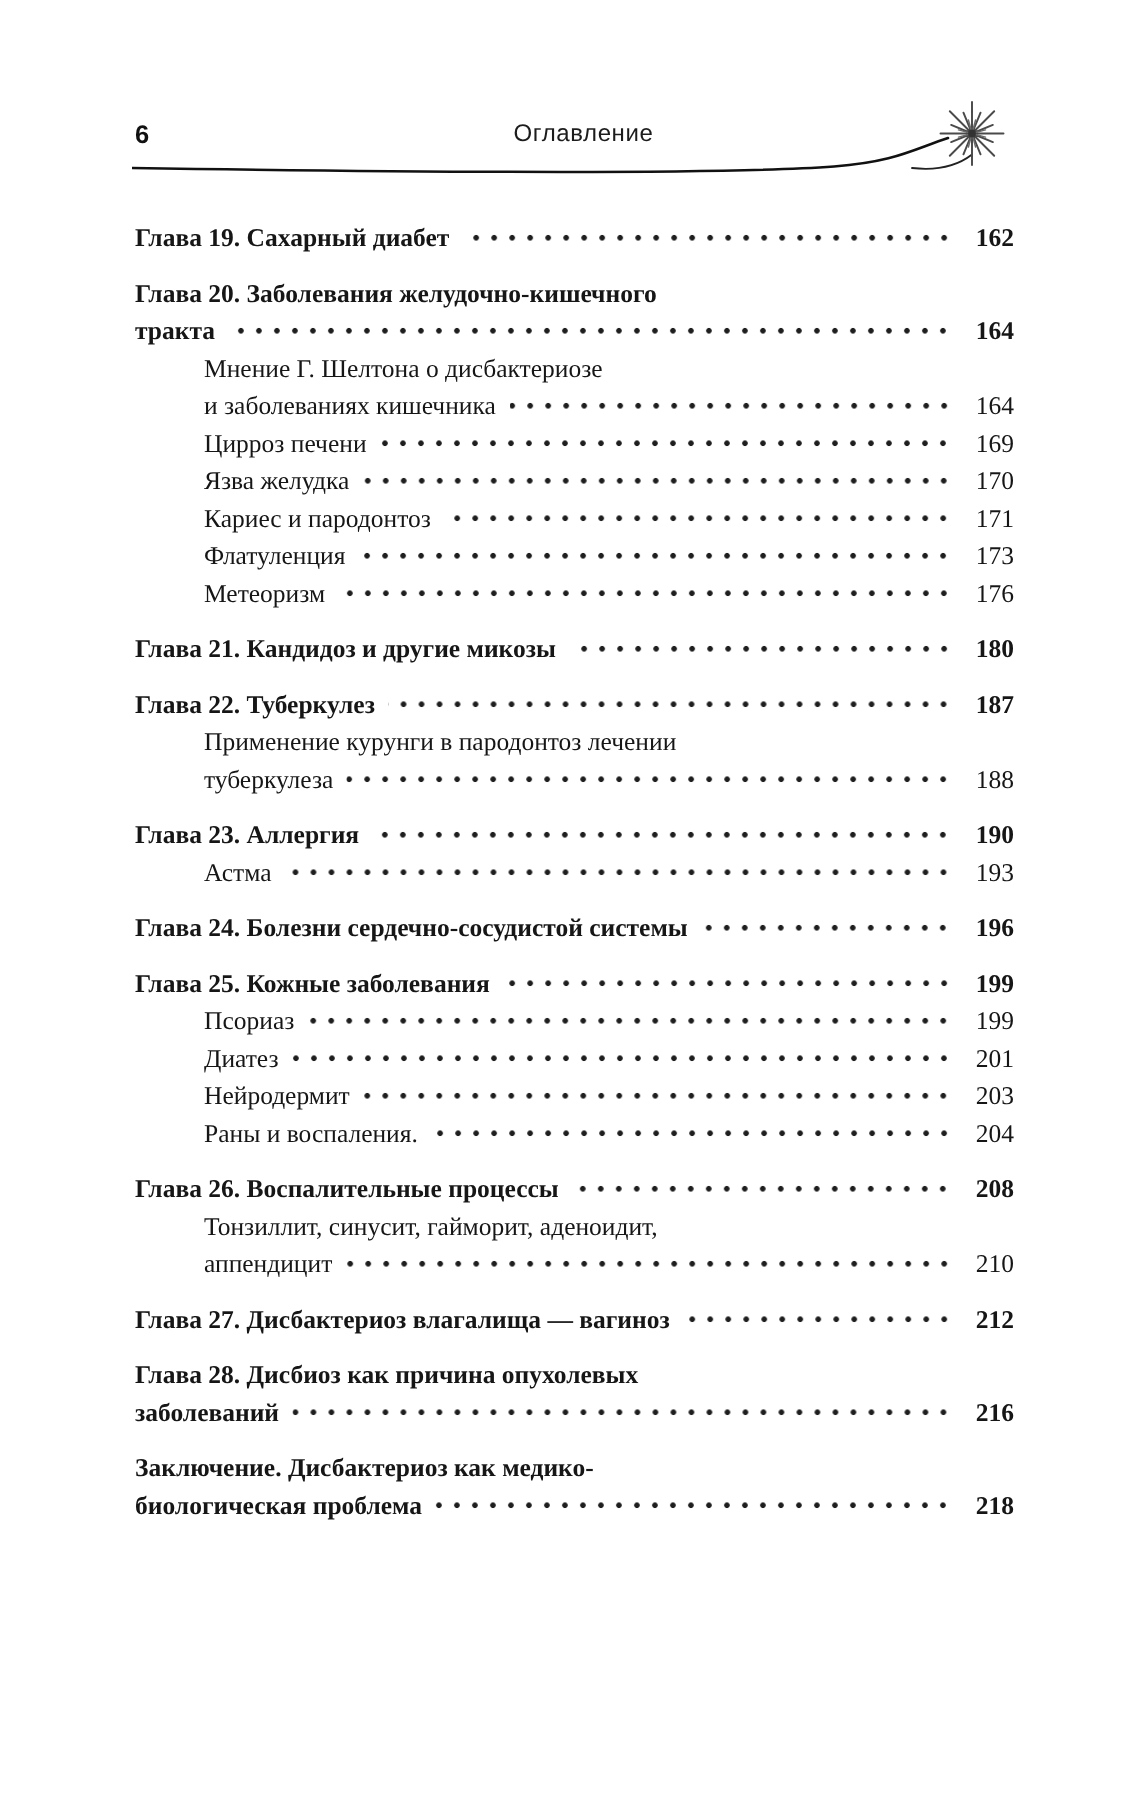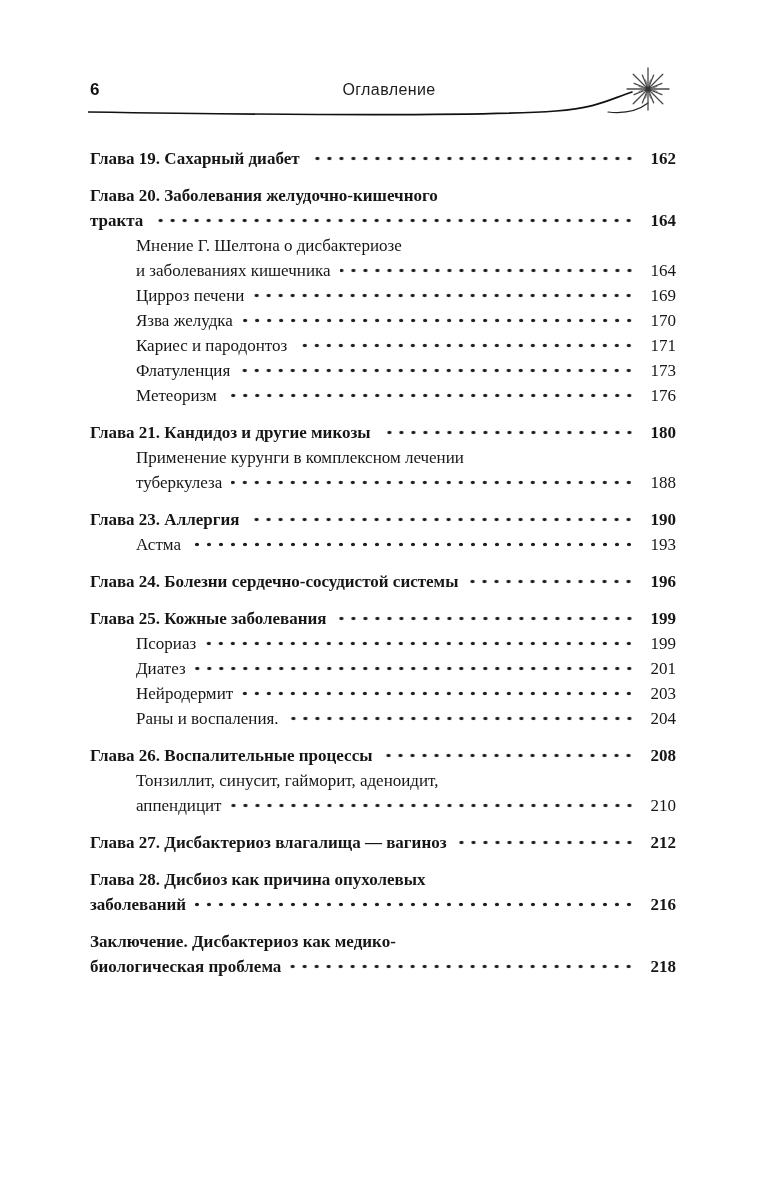--- a/index.html
+++ b/index.html
@@ -166,23 +166,30 @@
           <span class="pnum">176</span>
         </div>
       </div>
       <div class="toc-entry chapter">
         <div class="toc-line">
           <span class="toc-text">Глава 21. Кандидоз и другие микозы</span>
           <span class="leader"></span>
           <span class="pnum">180</span>
         </div>
       </div>
-      <div class="toc-entry sub">
-        <div class="toc-line">
-          <span class="toc-text">Применение курунги в комплексном лечении</span>
+      <div class="toc-entry chapter">
+        <div class="toc-line">
+          <span class="toc-text">Глава 22. Туберкулез</span>
+          <span class="leader"></span>
+          <span class="pnum">187</span>
+        </div>
+      </div>
+      <div class="toc-entry sub">
+        <div class="toc-line">
+          <span class="toc-text">Применение курунги в пародонтоз лечении</span>
         </div>
         <div class="toc-line">
           <span class="toc-text">туберкулеза</span>
           <span class="leader"></span>
           <span class="pnum">188</span>
         </div>
       </div>
       <div class="toc-entry chapter">
         <div class="toc-line">
           <span class="toc-text">Глава 23. Аллергия</span>

